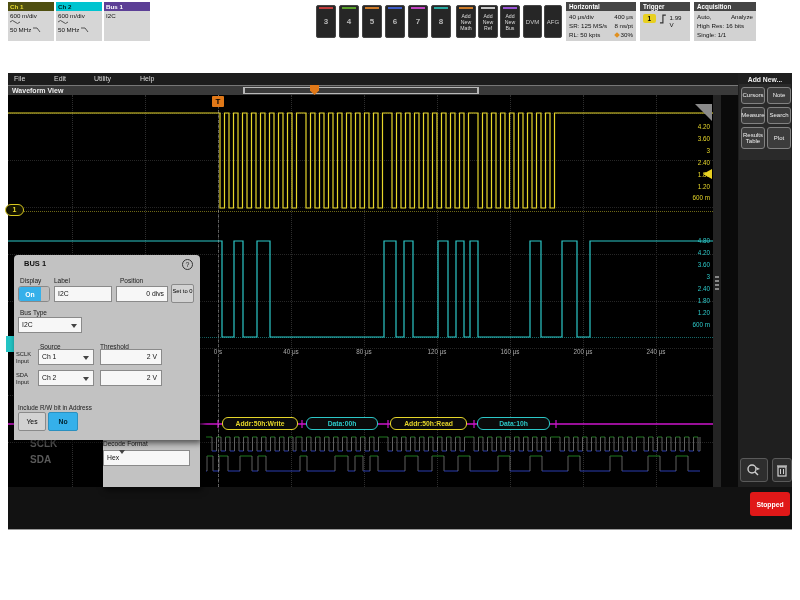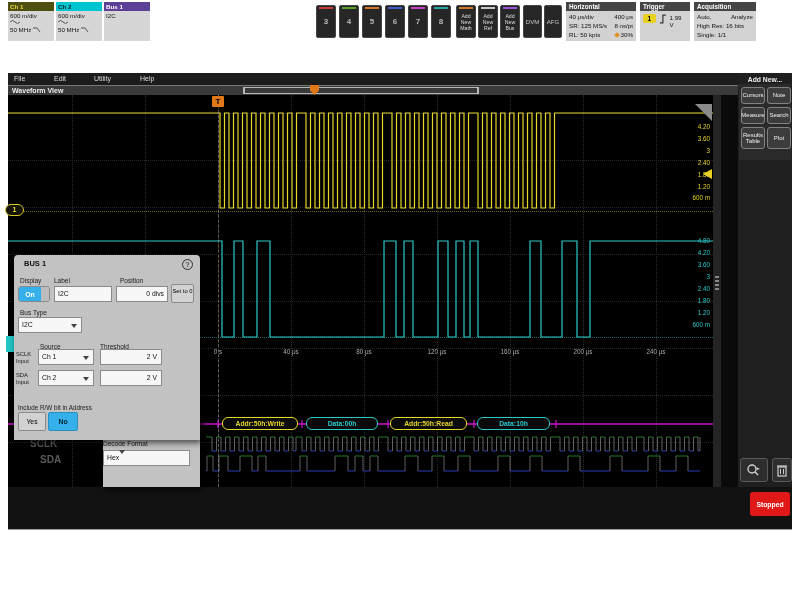--- a/index.html
+++ b/index.html
@@ -384,21 +384,21 @@
     <line x1="648" y1="456" x2="660" y2="456" stroke="#1e7a1e" stroke-width="1"></line>
     <line x1="660" y1="456" x2="660" y2="471" stroke="#8a8a8a" stroke-width="0.7"></line>
     <line x1="660" y1="471" x2="676" y2="471" stroke="#2a3cb0" stroke-width="1"></line>
     <line x1="676" y1="456" x2="676" y2="471" stroke="#8a8a8a" stroke-width="0.7"></line>
     <line x1="676" y1="456" x2="688" y2="456" stroke="#1e7a1e" stroke-width="1"></line>
     <line x1="688" y1="456" x2="688" y2="471" stroke="#8a8a8a" stroke-width="0.7"></line>
     <line x1="688" y1="471" x2="700" y2="471" stroke="#2a3cb0" stroke-width="1"></line>
   </svg>
 
 <div class="abs diglab" style="left:30px; top:438px;">SCLK</div>
-<div class="abs diglab" style="left:40px; top:454px;">SDA</div>
+<div class="abs diglab" style="left:30px; top:454px;">SDA</div>
 
 <div class="abs dlg-sub">
   <span class="dlbl" style="left:7px; top:4px;">Display</span>
   <div class="dfield" style="left:5px; top:12px; width:87px; padding-left:3px; font-size:6px;">
     <span style="position:static">Bus and Waveforms</span>
     <span class="caret"></span>
   </div>
   <span class="dlbl" style="left:7px; top:42px;">Decode Format</span>
   <div class="dfield" style="left:5px; top:50px; width:87px; padding-left:3px;">
     <span style="position:static">Hex</span>

